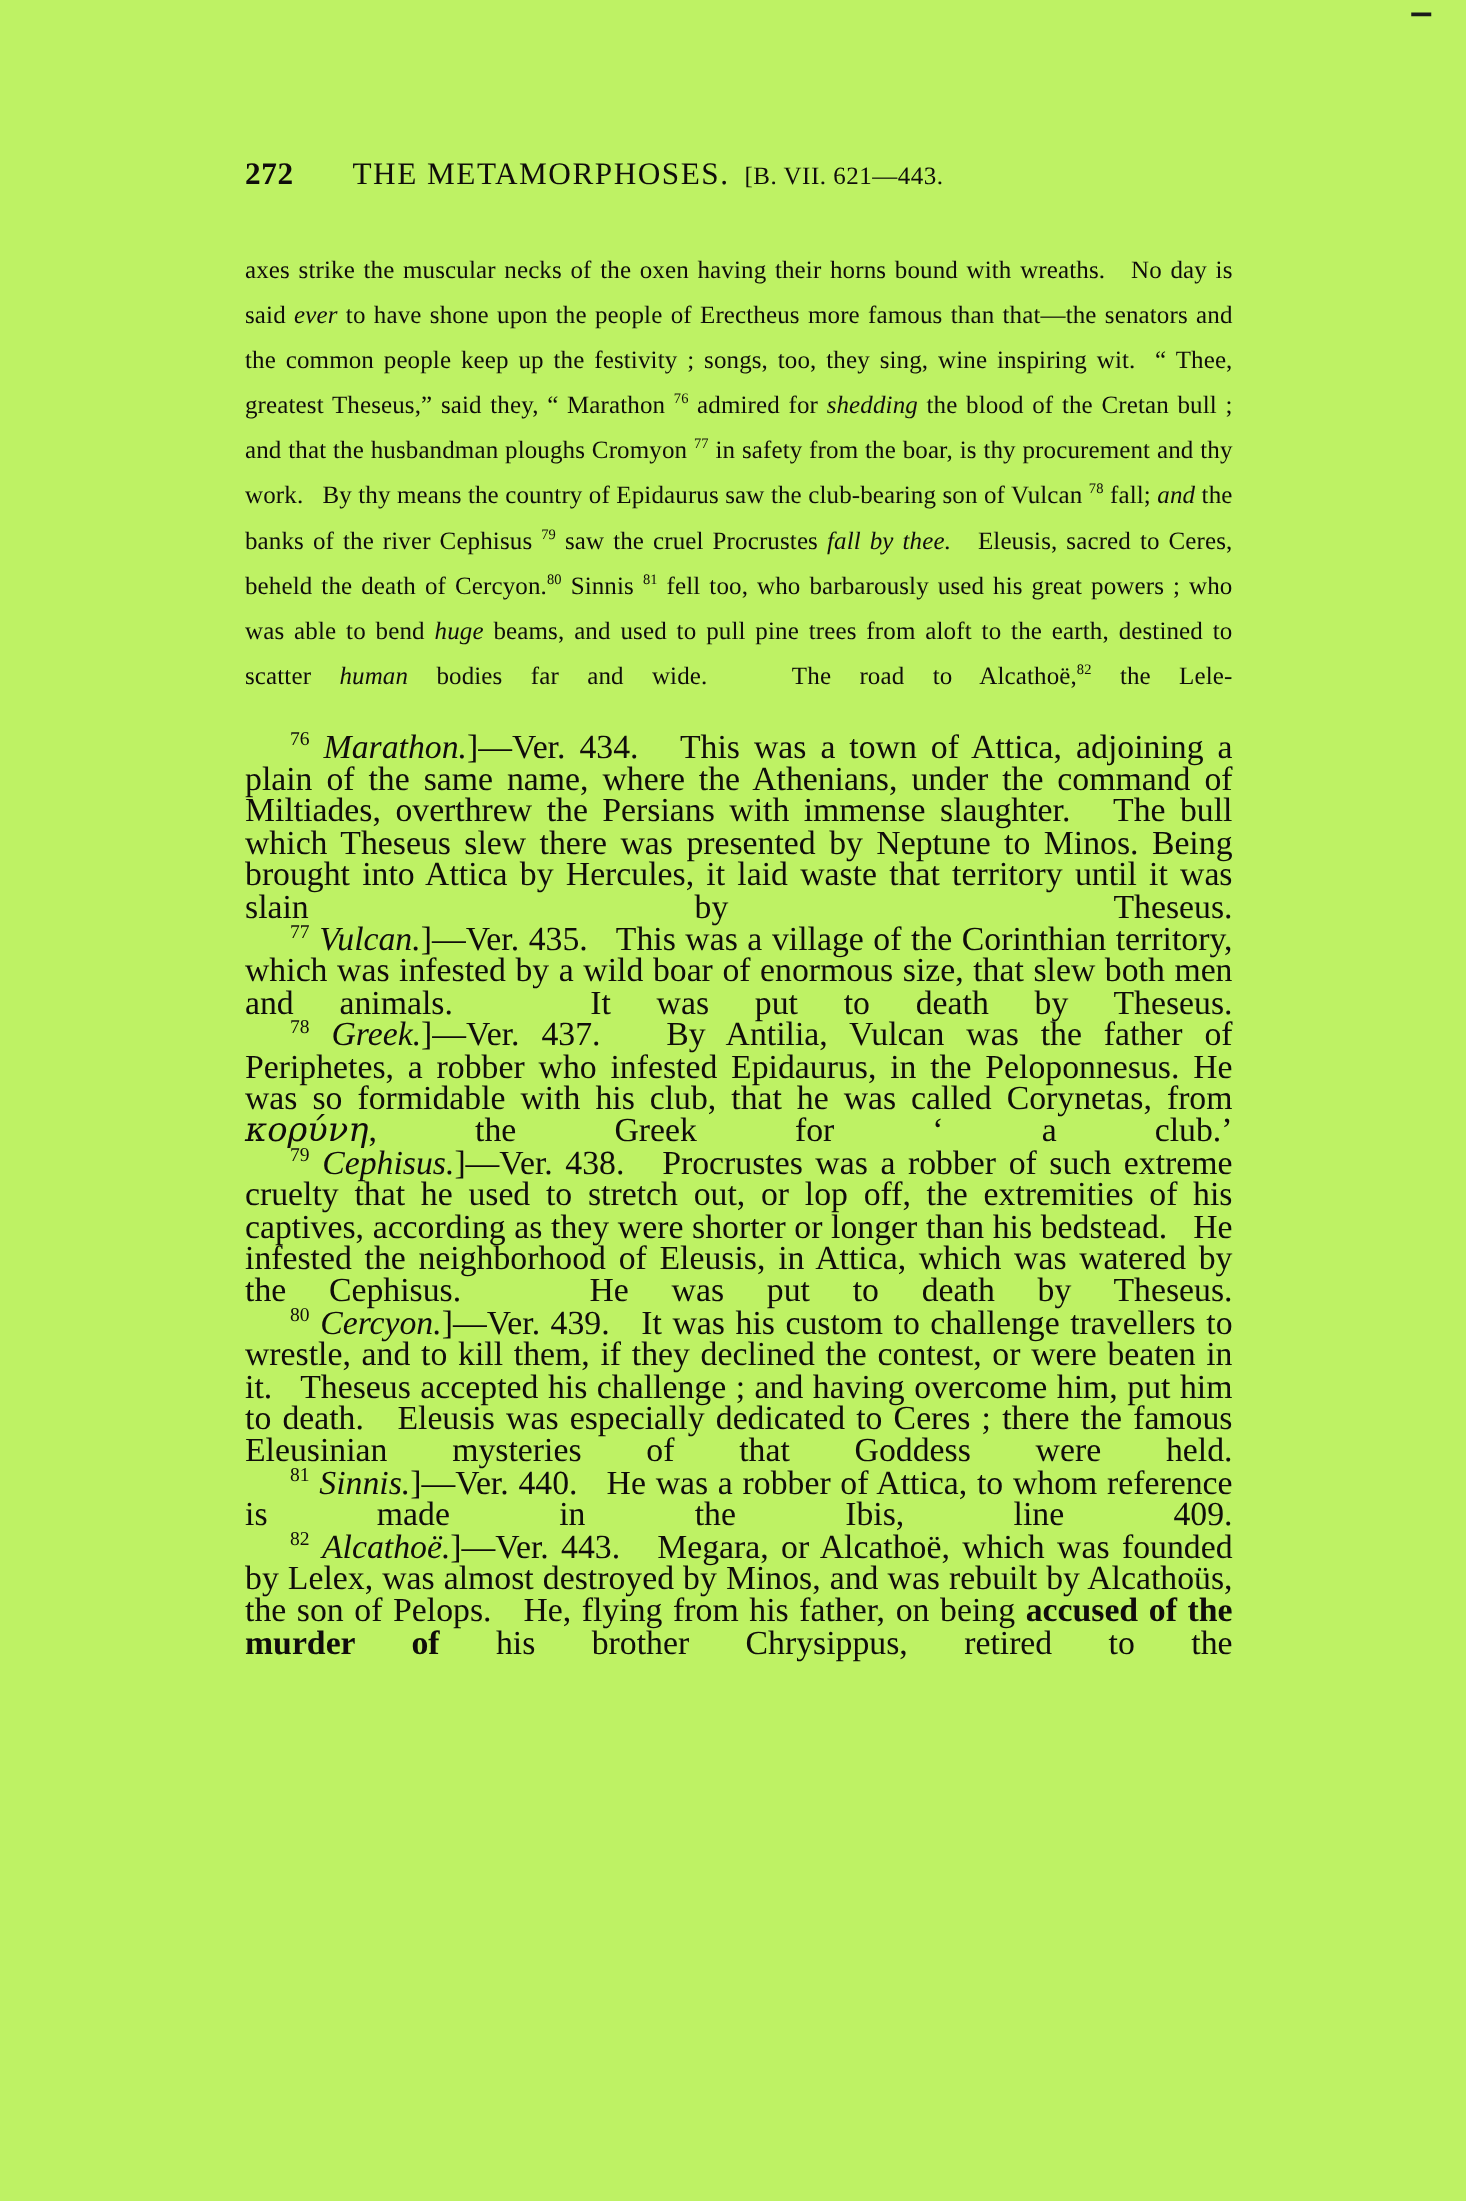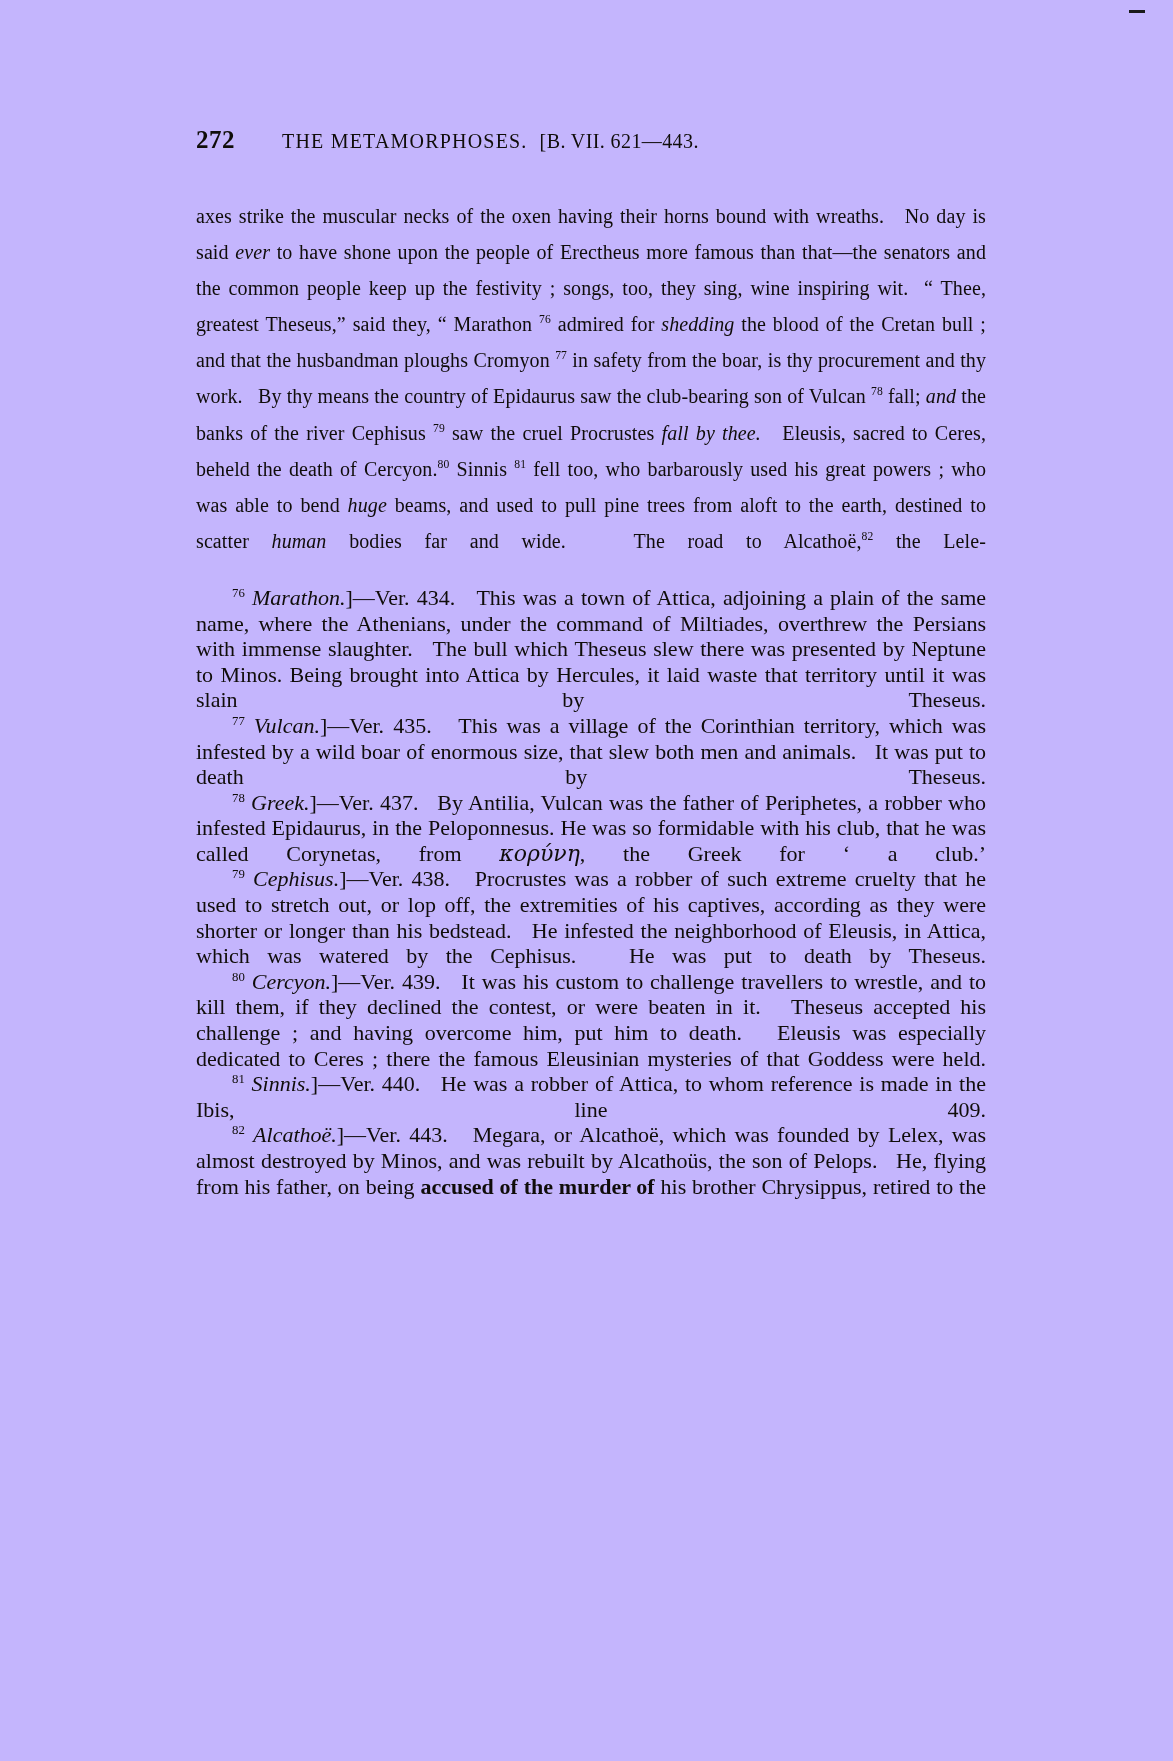--- a/index.html
+++ b/index.html
@@ -4,21 +4,21 @@
 <style>
   html, body {
     margin: 0;
     padding: 0;
     background: #ffffff;
   }
   .page {
     position: relative;
     width: 1173px;
     height: 1761px;
-    background: #c4b5fd;
+    background: #bef264;
     font-family: "Liberation Serif", serif;
     color: #100d0a;
     overflow: hidden;
   }
   .content {
     position: absolute;
     left: 196px;
     top: 126px;
     width: 790px;
   }
@@ -30,21 +30,21 @@
     margin-bottom: 44px;
   }
   .folio {
     font-size: 25px;
     font-weight: bold;
     letter-spacing: 0.5px;
     width: 86px;
     flex: 0 0 86px;
   }
   .head-title {
-    font-size: 20px;
+    font-size: 25px;
     letter-spacing: 1.2px;
     white-space: nowrap;
   }
   .head-ref {
     font-size: 20px;
     margin-left: 12px;
     white-space: nowrap;
     letter-spacing: 0.4px;
   }
   
@@ -57,21 +57,21 @@
   }
   .body-text i { font-style: italic; }
   sup {
     font-size: 0.58em;
     vertical-align: super;
     line-height: 0;
   }
   
   .notes {
     margin-top: 26px;
-    font-size: 22px;
+    font-size: 27px;
     line-height: 25.6px;
     text-align: justify;
     text-align-last: justify;
   }
   .note {
     text-indent: 36px;
     margin: 0 0 0 0;
   }
   .note i { font-style: italic; }
   .note .gk { font-family: "DejaVu Serif", serif; font-style: italic; }

